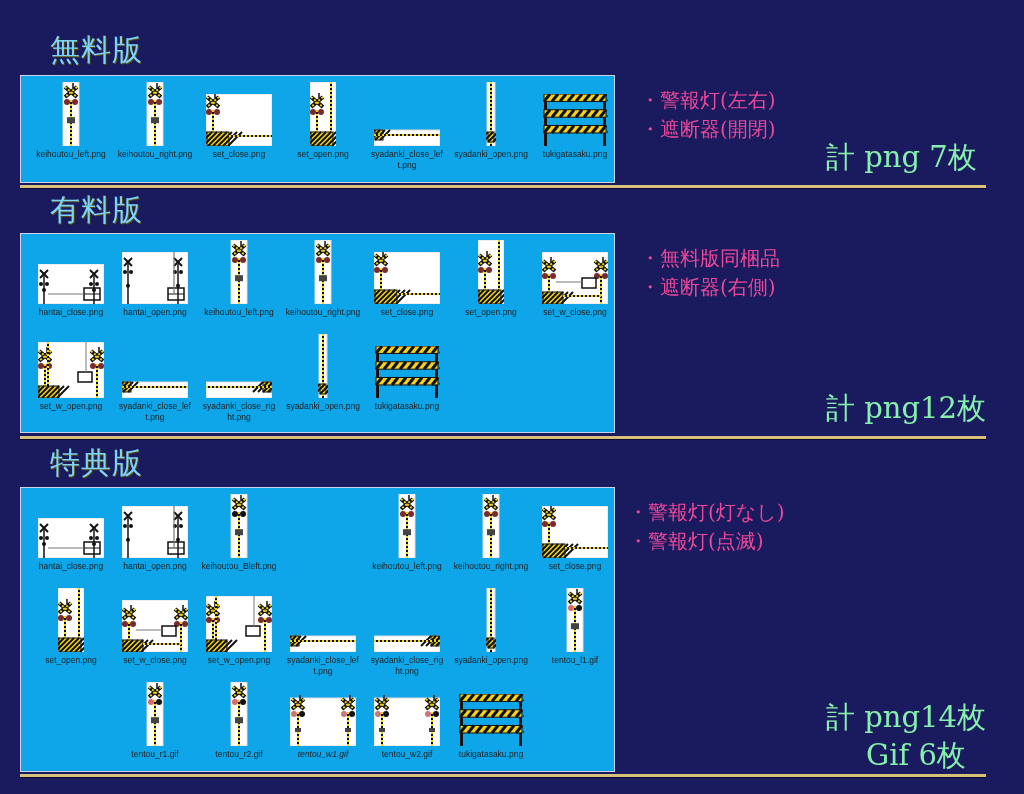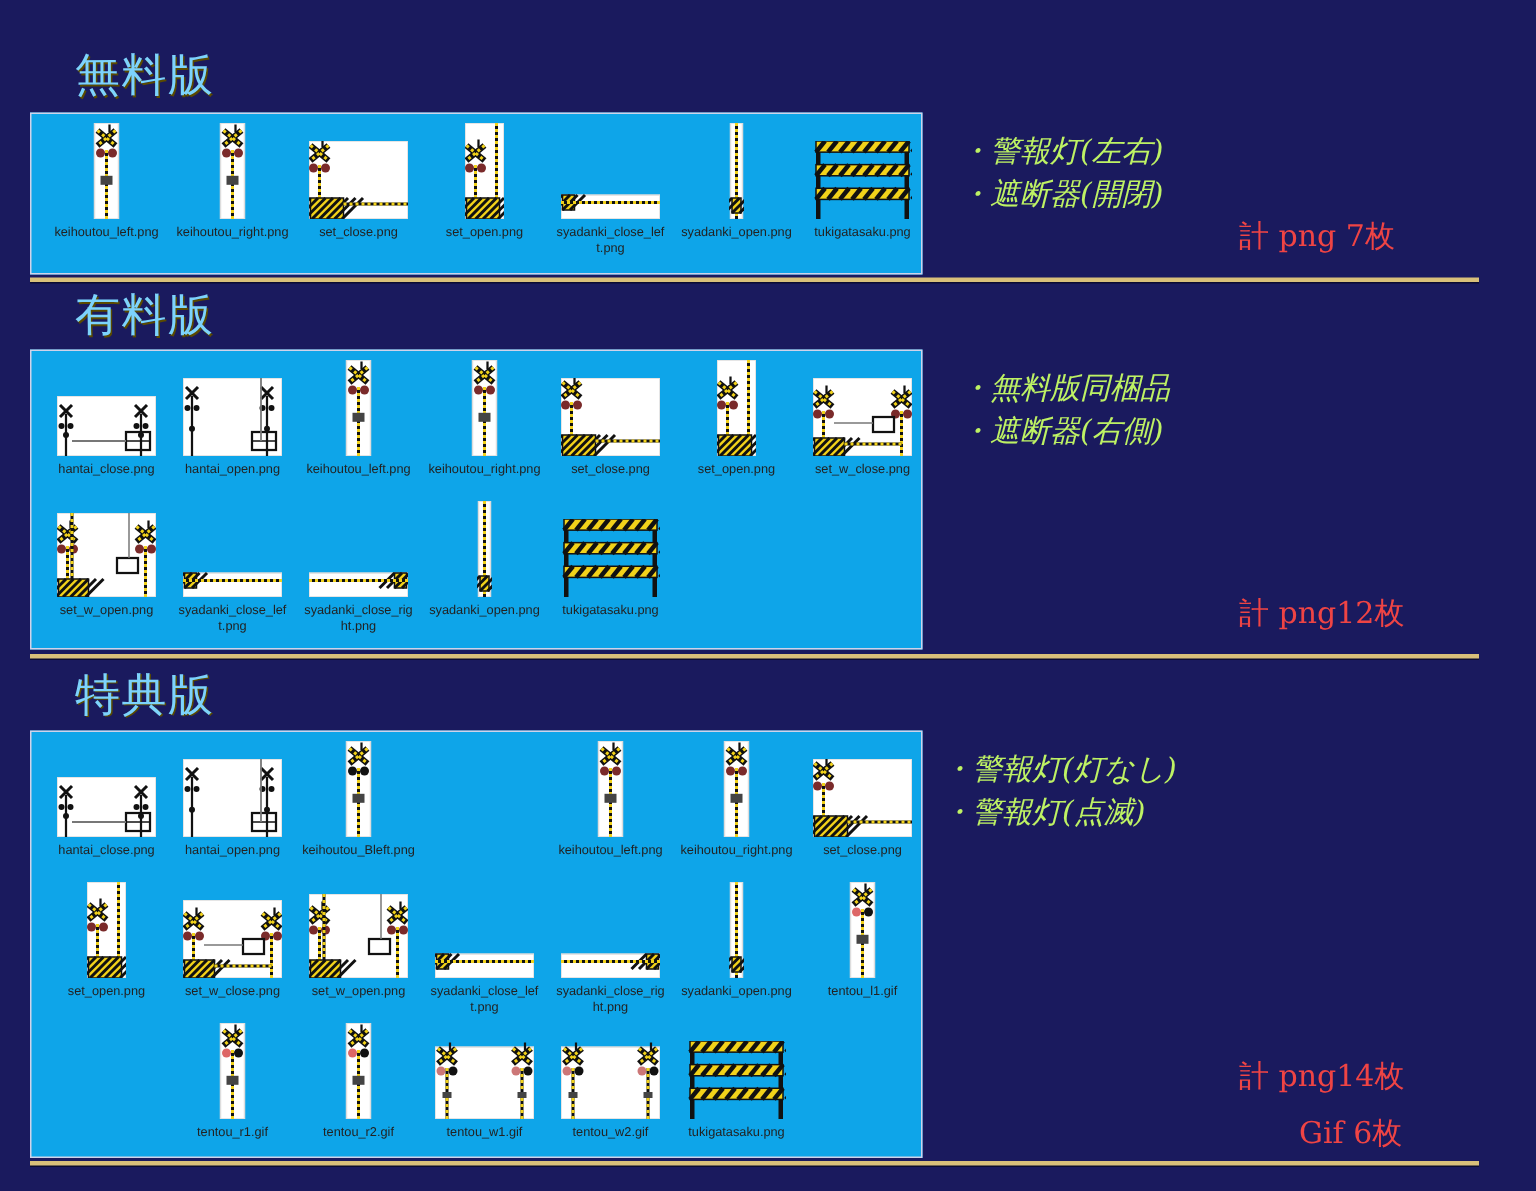--- a/index.html
+++ b/index.html
@@ -1,22 +1,22 @@
 <!DOCTYPE html>
 <html><head>
 <meta charset="utf-8">
 <style>
   html,body{margin:0;padding:0;}
   body{width:1024px;height:794px;background:#1a1a5e;position:relative;overflow:hidden;font-family:"Liberation Serif","DejaVu Serif",serif;}
   .title{position:absolute;left:50px;color:#7dd3fc;font-size:30px;letter-spacing:1px;font-family:"DejaVu Serif",serif;text-shadow:1px 1px 0 #5a4a00;}
   .panel{position:absolute;left:20px;width:593px;background:#0ea5e9;border:1px solid #cfd3ea;}
   .divider{position:absolute;left:20px;width:966px;height:3px;background:#d9c07a;box-shadow:0 1px 0 #0b0b30;}
-  .notes{position:absolute;color:#bef264;font-size:20px;line-height:29px;font-family:"DejaVu Serif",serif;font-style:italic;}
+  .notes{position:absolute;color:#ec4899;font-size:20px;line-height:29px;font-family:"DejaVu Serif",serif;}
   .notes div{white-space:nowrap;}
-  .total{position:absolute;color:#ef4444;font-size:20px;font-family:"DejaVu Serif",serif;line-height:38px;white-space:nowrap;}
+  .total{position:absolute;color:#86efac;font-size:29px;font-family:"DejaVu Serif",serif;line-height:38px;white-space:nowrap;}
   .file{position:absolute;width:84px;text-align:center;}
   .file .thumb{height:64px;display:flex;align-items:flex-end;justify-content:center;}
   .file .name{font-family:"Liberation Sans",sans-serif;font-size:8.5px;color:#222;line-height:11px;margin-top:3px;word-break:break-all;padding:0 4px;}
   svg{display:block;}
 </style>
 </head>
 <body>
 
 <div class="title" style="top:30px;">無料版</div>
 <div class="panel" style="top:75px;height:106px;" id="panel0">
@@ -879,21 +879,21 @@
   <line x1="12" y1="1" x2="12" y2="6" stroke="#111111" stroke-width="1.5"></line>
   <circle cx="6" cy="20" r="3" fill="#d66"></circle>
           <circle cx="14" cy="20" r="3" fill="#111111"></circle>
           <line x1="10" y1="18" x2="10" y2="64" stroke="#111111" stroke-width="2"></line>
           <line x1="10" y1="18" x2="10" y2="64" stroke="#f2d21a" stroke-width="2" stroke-dasharray="2 2"></line>
           <rect x="6" y="35.2" width="8" height="6" fill="#444"></rect>
         </svg>
       </div>
       <div class="name">tentou_r2.gif</div>
     </div>
-    <div class="file" style="left: 260px; top: 194px;">
+    <div class="file" style="left: 260px; top: 194px; font-style: italic;">
       <div class="thumb">
         <svg width="66" height="54" viewBox="0 0 66 54">
           <rect x="0" y="6" width="66" height="48" fill="#fff" stroke="#ddd"></rect>
           <line x1="2" y1="7" x2="14" y2="17" stroke="#111111" stroke-width="4"></line>
           <line x1="14" y1="7" x2="2" y2="17" stroke="#111111" stroke-width="4"></line>
   <line x1="2" y1="7" x2="14" y2="17" stroke="#f2d21a" stroke-width="2" stroke-dasharray="2 2"></line>
           <line x1="14" y1="7" x2="2" y2="17" stroke="#f2d21a" stroke-width="2" stroke-dasharray="2 2"></line>
   <line x1="10" y1="3" x2="10" y2="8" stroke="#111111" stroke-width="1.5"></line>
   <circle cx="4" cy="22" r="3" fill="#c77"></circle>
           <circle cx="12" cy="22" r="3" fill="#111"></circle>

